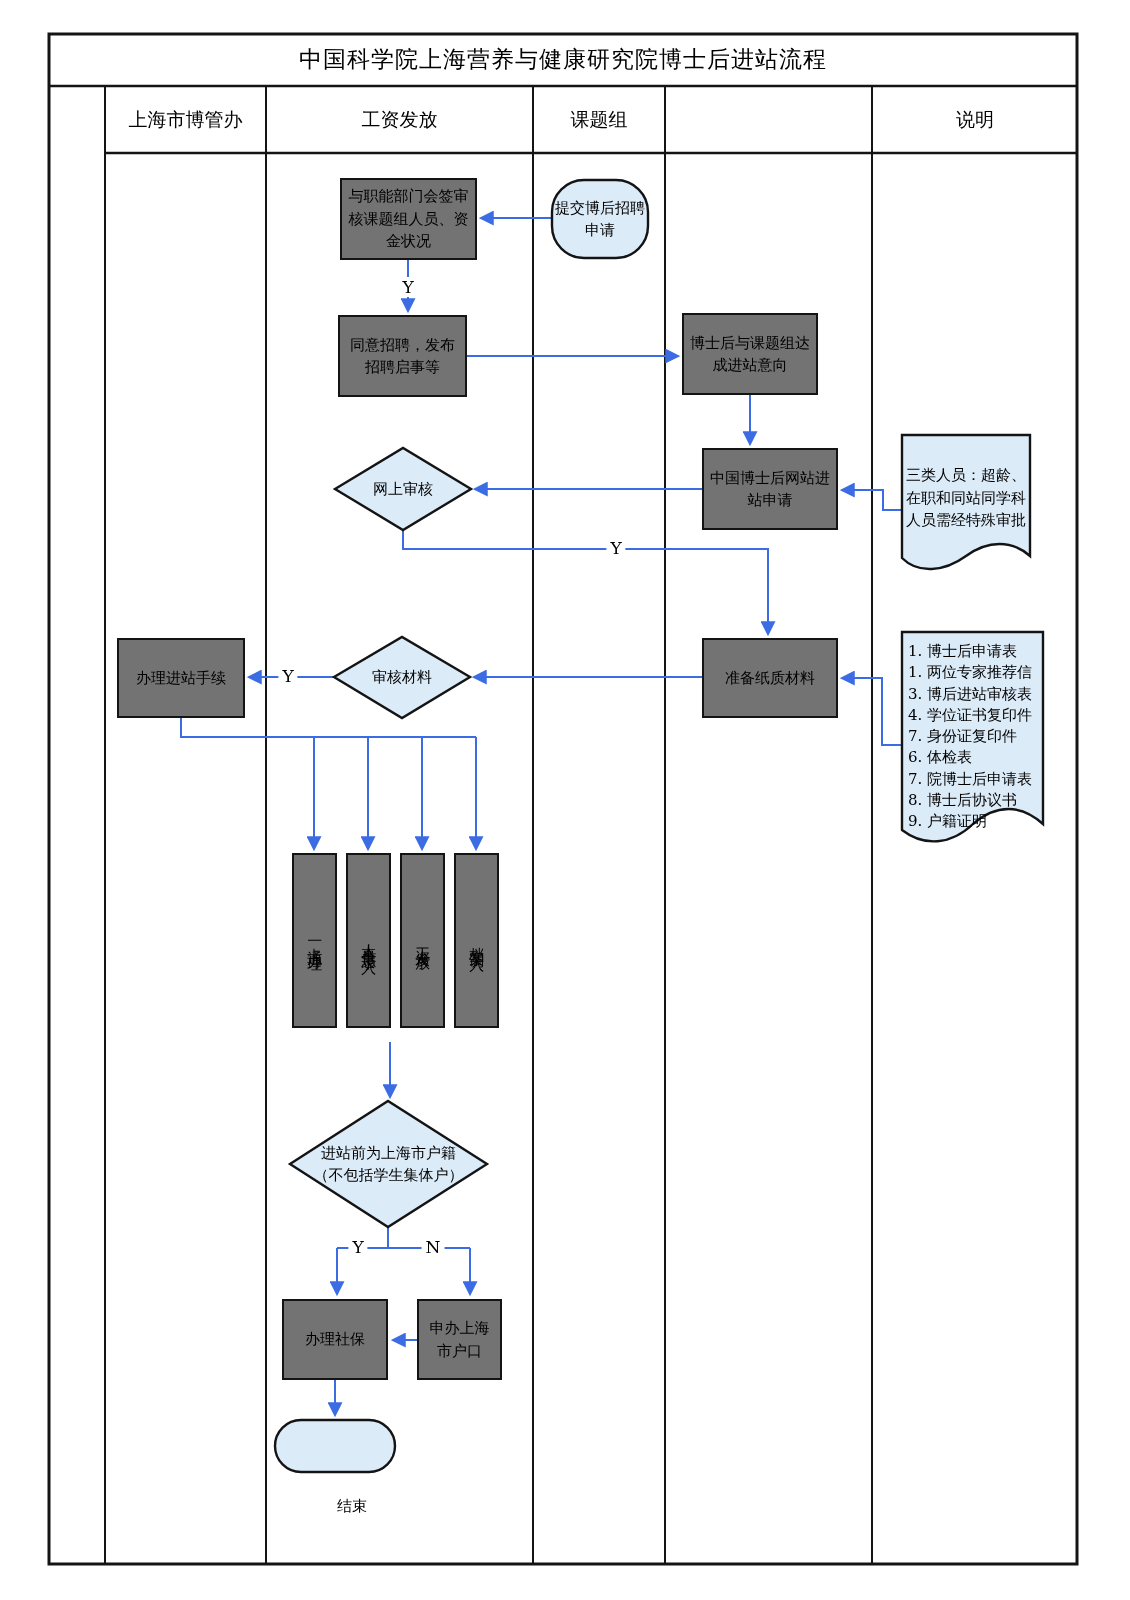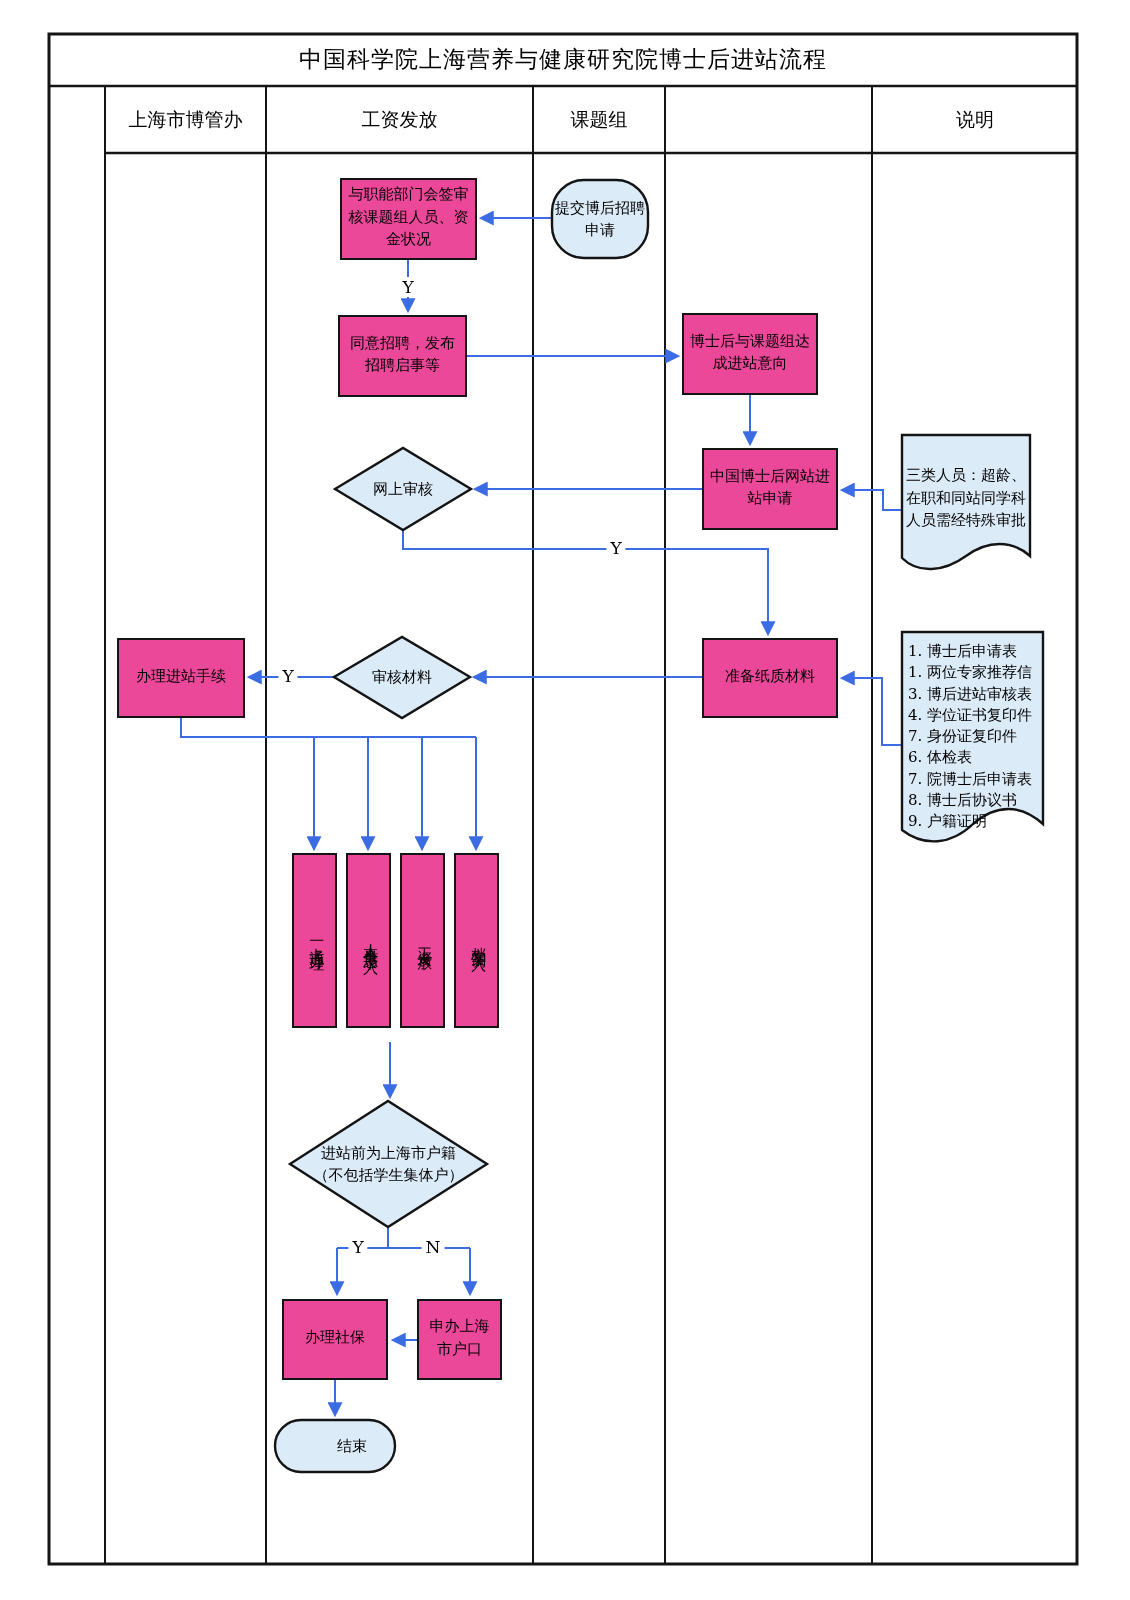--- a/index.html
+++ b/index.html
@@ -4,23 +4,23 @@
 <style>
   html,body{margin:0;padding:0;background:#fff;}
   .page{position:relative;width:1130px;height:1600px;background:#fff;overflow:hidden;
         font-family:"DejaVu Serif","Liberation Serif",serif;color:#000;}
   .layer{position:absolute;left:0;top:0;}
   .title{position:absolute;left:48px;top:33px;width:1030px;height:53px;
          display:flex;align-items:center;justify-content:center;
          font-size:23px;letter-spacing:1px;}
   .lane-h{position:absolute;top:86px;height:67px;display:flex;align-items:center;
           justify-content:center;font-size:19px;}
-  .node{position:absolute;background:#ec4899;border:2px solid #141414;box-sizing:border-box;
+  .node{position:absolute;background:#737373;border:2px solid #141414;box-sizing:border-box;
         display:flex;align-items:center;justify-content:center;text-align:center;
-        font-size:15px;line-height:1.5;padding:2px 5px;font-family:Liberation Mono, monospace;}
+        font-size:15px;line-height:1.5;padding:2px 5px;}
   .vnode{writing-mode:vertical-rl;text-orientation:upright;letter-spacing:3px;padding:4px 2px;}
   .txt{position:absolute;display:flex;flex-direction:column;align-items:center;justify-content:center;
        text-align:center;font-size:15px;line-height:1.5;}
   .doclist{position:absolute;left:908px;top:641px;width:132px;font-size:15px;
            line-height:1.42;text-align:left;}
   .lbl{position:absolute;transform:translate(-50%,-50%);background:#fff;
        padding:0 4px;font-size:17px;}
   .grid{stroke:#141414;fill:none;}
   .shape{fill:#dcebf8;stroke:#141414;stroke-width:2.4px;}
   .flow{stroke:#3b6ce4;stroke-width:2px;fill:none;}
@@ -113,21 +113,21 @@
     <div>1. 博士后申请表</div>
     <div>1. 两位专家推荐信</div>
     <div>3. 博后进站审核表</div>
     <div>4. 学位证书复印件</div>
     <div>7. 身份证复印件</div>
     <div>6. 体检表</div>
     <div>7. 院博士后申请表</div>
     <div>8. 博士后协议书</div>
     <div>9. 户籍证明</div>
   </div>
-  <div class="txt" style="left:275px;top:1420px;width:128px;height:52px;padding-left:13px;">结束</div>
+  <div class="txt" style="left:275px;top:1480px;width:128px;height:52px;padding-left:13px;">结束</div>
 
   <span class="lbl" style="left:408px;top:287px;">Y</span>
   <span class="lbl" style="left:616px;top:548px;">Y</span>
   <span class="lbl" style="left:288px;top:676px;">Y</span>
   <span class="lbl" style="left:358px;top:1247px;">Y</span>
   <span class="lbl" style="left:433px;top:1247px;">N</span>
 
 </div>
 
 </body></html>

